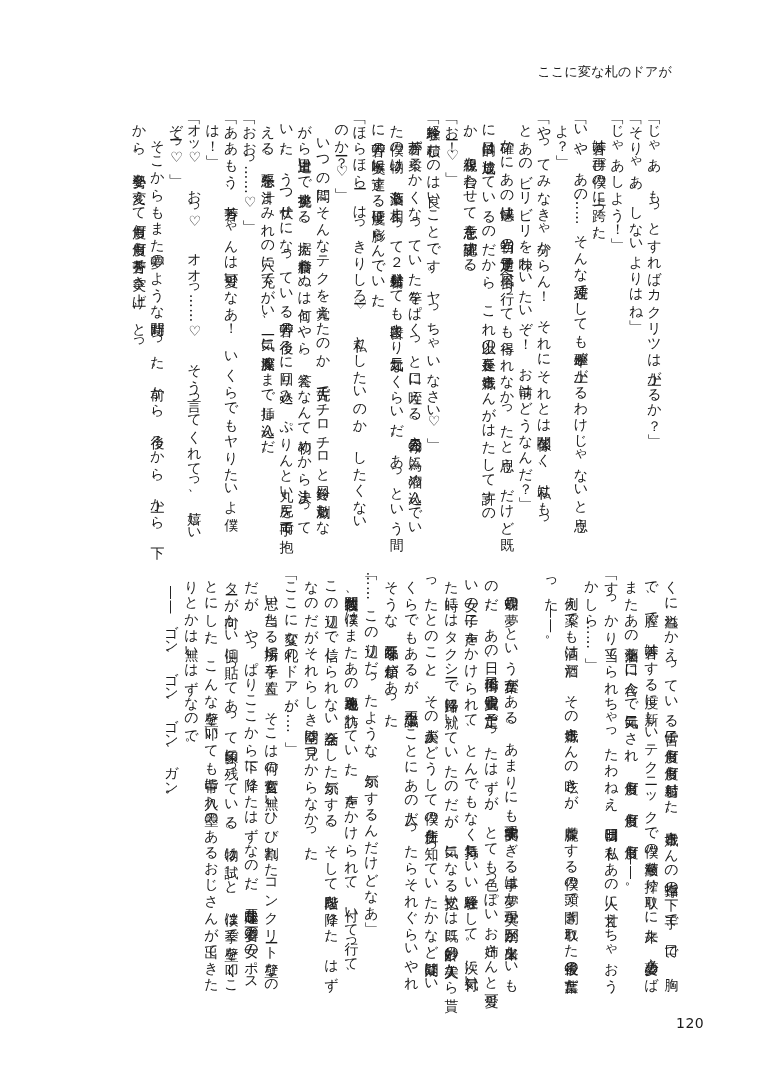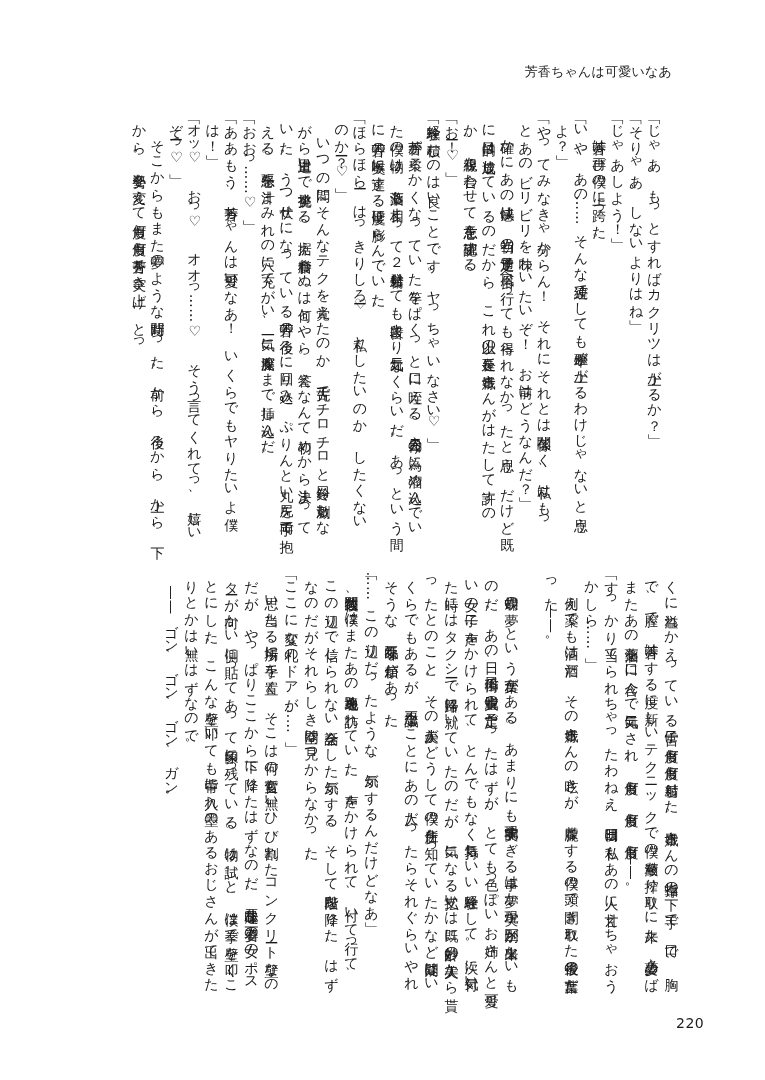--- a/index.html
+++ b/index.html
@@ -50,21 +50,21 @@
     top: 1015px;
     left: 676px;
     font-size: 14px;
     font-family: "DejaVu Sans", "Liberation Sans", sans-serif;
     letter-spacing: 0.5px;
   }
 </style>
 </head>
 <body>
 
-<div class="running-title">芳香ちゃんは可愛いなあ</div>
+<div class="running-title">ここに変な札のドアが</div>
 
 <div class="vblock vblock-top">
     <p>「じゃあ、もっとすればカクリツは上がるか？」</p>
     <p>「そりゃあ、しないよりはね」</p>
     <p>「じゃあしよう！」</p>
     <p>　芳香は再び僕の上に跨った。</p>
     <p>「いや、あの……そんな連続でしても確率が上がるわけじゃないと思うよ？」</p>
     <p>「やってみなきゃ分からん！　それにそれとは関係なく、私はもっとあのビリビリを味わいたいぞ！　お前はどうなんだ？」</p>
     <p>　確かにあの快感は、当初の予定通り風俗へ行っても得られなかったと思う。だけど既に目的は達成しているのだから、これ以上の延長を青娥さんがはたして許すのか。視線を合わせて意志を確認する。</p>
     <p>「おー！♡」</p>
@@ -84,13 +84,13 @@
     <p>　例え薬でも酒は酒だ。その青娥さんの呟きが、朦朧とする僕の頭で聞き取れた最後の言葉だった——。</p>
     <p>　</p>
     <p>　胡蝶の夢、という言葉がある。あまりにも非現実的すぎる事は夢か現実か区別が出来ないものだ。あの日、風俗街で脱童貞の予定だったはずが、とても色っぽいお姉さんと可愛い女の子に声をかけられて、とんでもなく気持ちいい経験をして。次に気付いた時にはタクシーで帰路に就いていたのだが、気になる支払いは既に妙齢の美人から貰ったとのこと。その美人がどうして僕の住所を知っていたかなど疑問はいくらでもあるが、不思議なことにあの人だったらそれぐらいやれそうな、不気味な信頼があった。</p>
     <p>「……この辺りだったような、気がするんだけどなあ」</p>
     <p>　数週間後、僕はまたあの路地裏を訪れていた。声をかけられて、付いて行って、この辺りで信じられない会話をした気がする。そして階段を降りた、はずなのだがそれらしき空間は見つからなかった。</p>
     <p>「ここに変な札のドアが……」</p>
     <p>　思い当たる場所に手を置く。そこは何の変哲も無いひび割れたコンクリート壁なのだが、やっぱりここから下に降りたはずなのだ。悪趣味な下着姿の女のポスターが向かい側に貼ってあって印象に残っている。物は試しと、僕は拳で壁を叩くことにした。こんな壁を叩いても背中に入れ墨のあるおじさんが出てきたりとかは無いはずなので。</p>
     <p>　——ゴン、ゴン、ゴン、ガン。</p>
   </div>
 
-<div class="page-number">220</div>
+<div class="page-number">120</div>
 
 </body></html>

